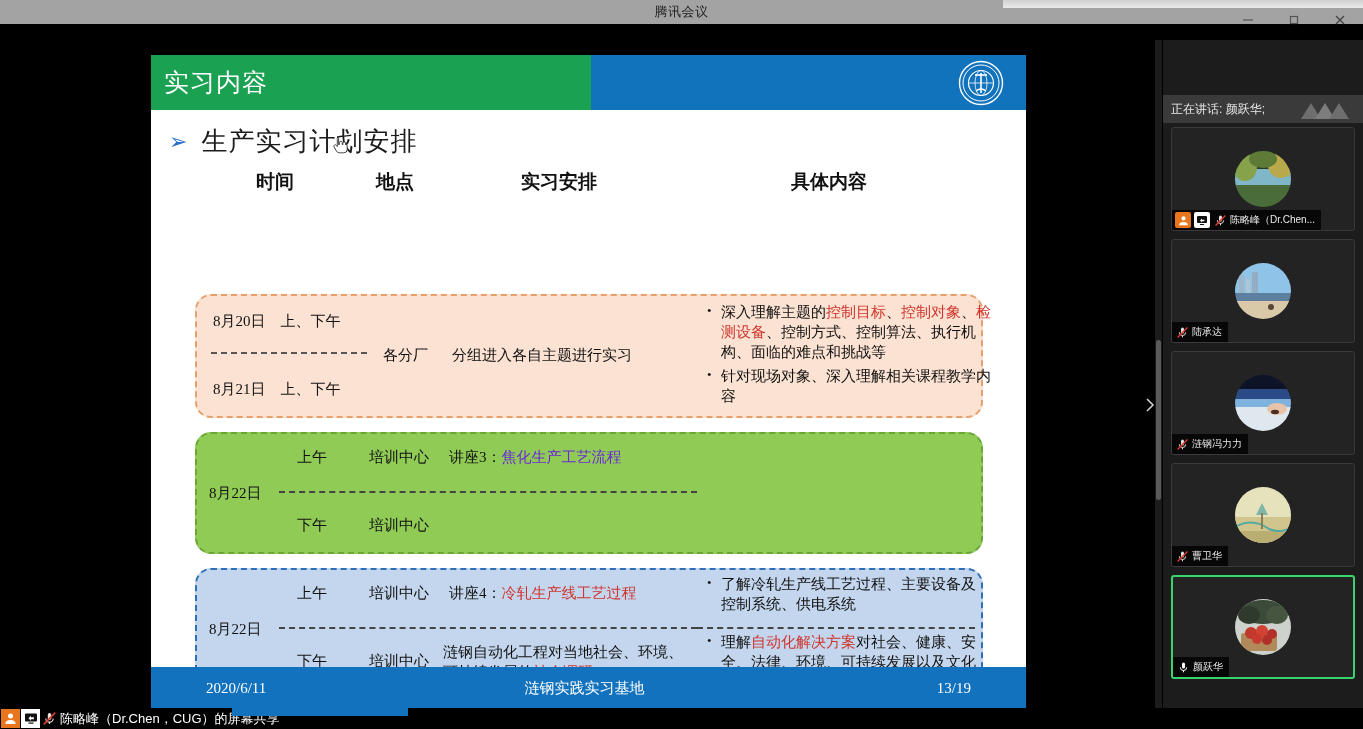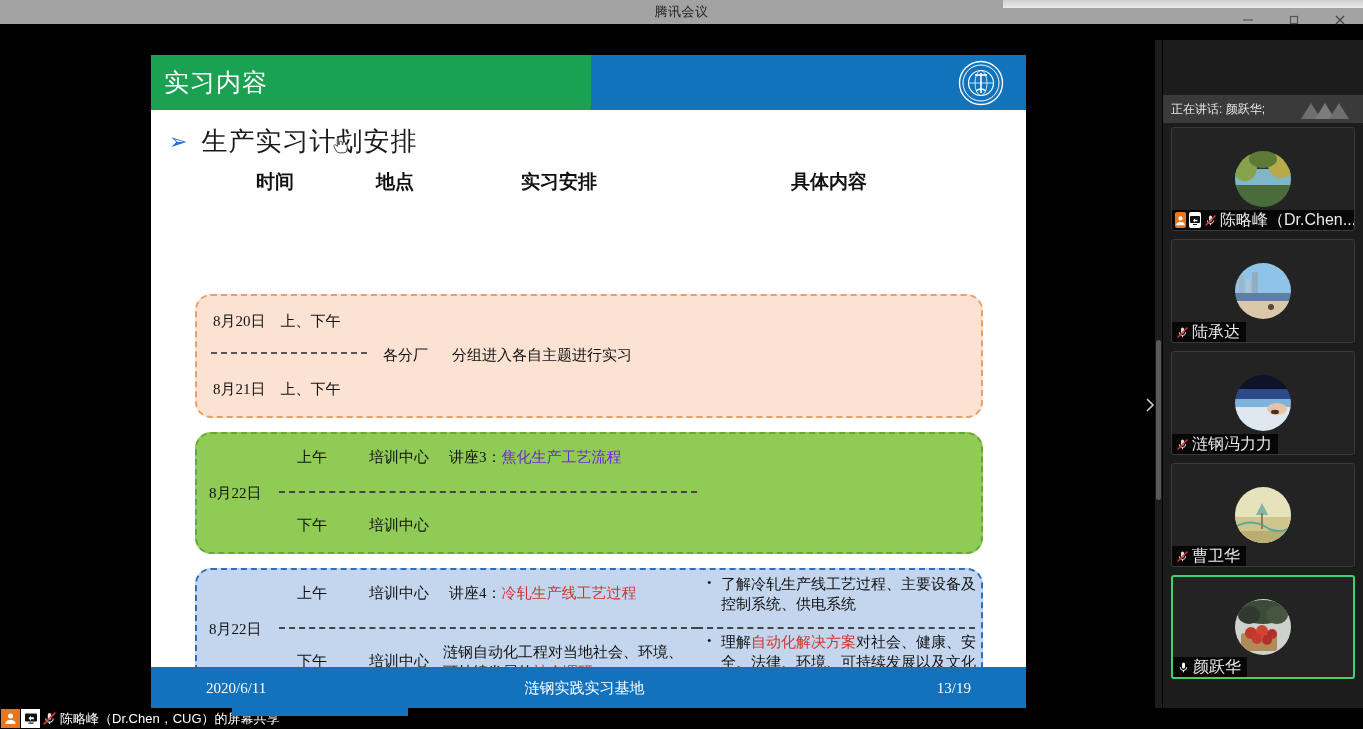--- a/index.html
+++ b/index.html
@@ -189,21 +189,21 @@
   .tile-avatar {
     position: absolute; left: 50%; top: 50%; transform: translate(-50%,-50%);
     width: 56px; height: 56px; border-radius: 50%; overflow: hidden;
   }
   .tile-label {
     position: absolute; left: 0; bottom: 0; height: 20px;
     background: rgba(0,0,0,.78);
     display: flex; align-items: center; gap: 3px; padding: 0 6px 0 3px;
     max-width: 100%;
   }
-  .tile-name { font-size: 16px; color: #eaeaea; white-space: nowrap; }
+  .tile-name { font-size: 10px; color: #eaeaea; white-space: nowrap; }
   .host-badge {
     width: 16px; height: 16px; background: #e8761e; border-radius: 2px;
     display: flex; align-items: center; justify-content: center;
   }
   .share-badge {
     width: 16px; height: 16px; background: #ffffff; border-radius: 2px;
     display: flex; align-items: center; justify-content: center;
   }
   .mic { width: 14px; height: 14px; display:flex; align-items:center; justify-content:center; }
 
@@ -315,20 +315,24 @@
           <span class="ch-detail">具体内容</span>
         </div>
 
         <div class="box box-peach">
           <div class="box-left">
             <div class="rowline p-l1">8月20日　上、下午</div>
             <div class="p-dash"></div>
             <div class="rowline p-l3">8月21日　上、下午</div>
             <div class="rowline p-place">各分厂</div>
             <div class="rowline p-sched">分组进入各自主题进行实习</div>
+          </div>
+          <div class="box-right">
+            <div class="bul" style="left:24px; top:6px; width:270px;"><span>深入理解主题的</span><span class="red">控制目标</span><span>、</span><span class="red">控制对象</span><span>、</span><span class="red">检测设备</span><span>、控制方式、控制算法、执行机构、面临的难点和挑战等</span></div>
+            <div class="bul" style="left:24px; top:70px; width:270px;"><span>针对现场对象、深入理解相关课程教学内容</span></div>
           </div>
         </div>
 
         <div class="box box-green">
           <div class="box-left">
             <div class="g-date">8月22日</div>
             <div class="mid-dash-left"></div>
             <div class="g-am">上午</div>
             <div class="g-am-place">培训中心</div>
             <div class="g-am-text"><span>讲座3：</span><span class="redorange">焦化生产工艺流程</span></div>

